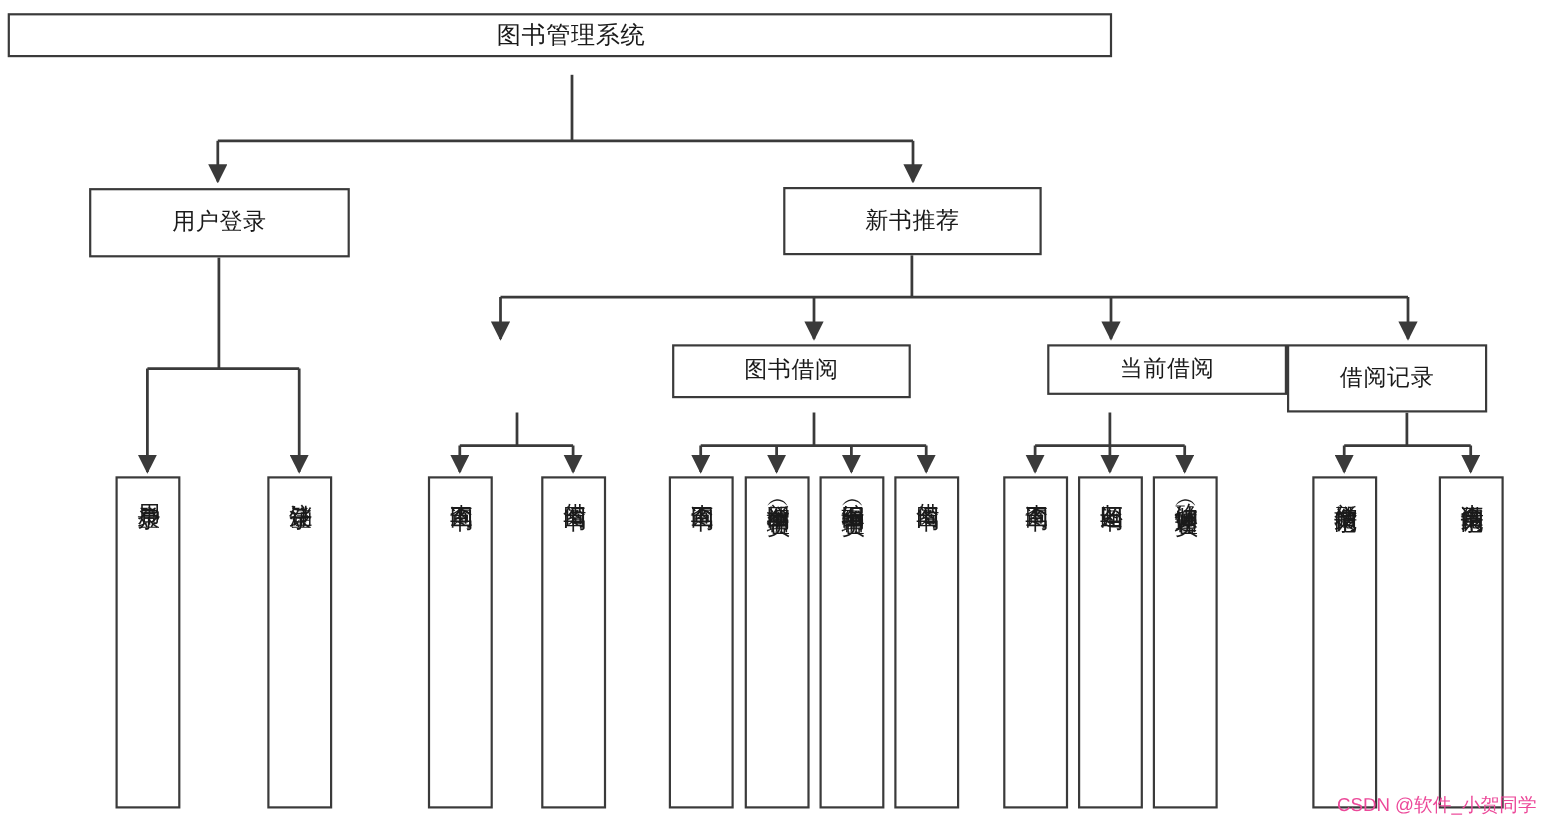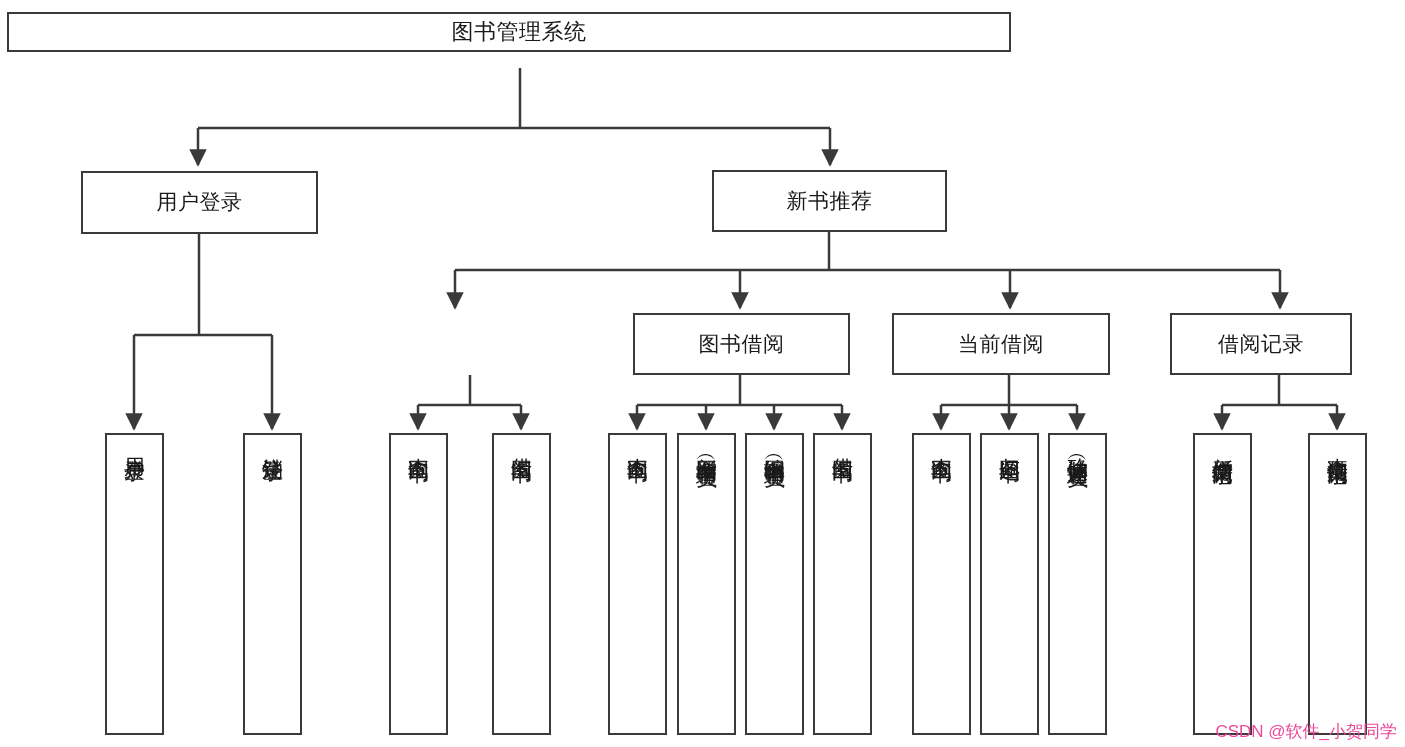--- a/index.html
+++ b/index.html
@@ -133,24 +133,24 @@
     <span class="node-label">图书管理系统</span>
   </div>
 
   <div class="node horizontal" style="left:81px; top:171px; width:237px; height:63px;">
     <span class="node-label">用户登录</span>
   </div>
   <div class="node horizontal" style="left:712px; top:170px; width:235px; height:62px;">
     <span class="node-label">新书推荐</span>
   </div>
 
-  <div class="node horizontal" style="left:633px; top:313px; width:217px; height:62px;">
+  <div class="node horizontal" style="left:611px; top:313px; width:217px; height:49px;">
     <span class="node-label">图书借阅</span>
   </div>
-  <div class="node horizontal" style="left:892px; top:313px; width:218px; height:62px;">
+  <div class="node horizontal" style="left:952px; top:313px; width:218px; height:46px;">
     <span class="node-label">当前借阅</span>
   </div>
   <div class="node horizontal" style="left:1170px; top:313px; width:182px; height:62px;">
     <span class="node-label">借阅记录</span>
   </div>
 
   <div class="node vertical" style="left:105px; top:433px; width:59px; height:302px;">
     <span class="node-label">用户登录</span>
   </div>
   <div class="node vertical" style="left:243px; top:433px; width:59px; height:302px;">

